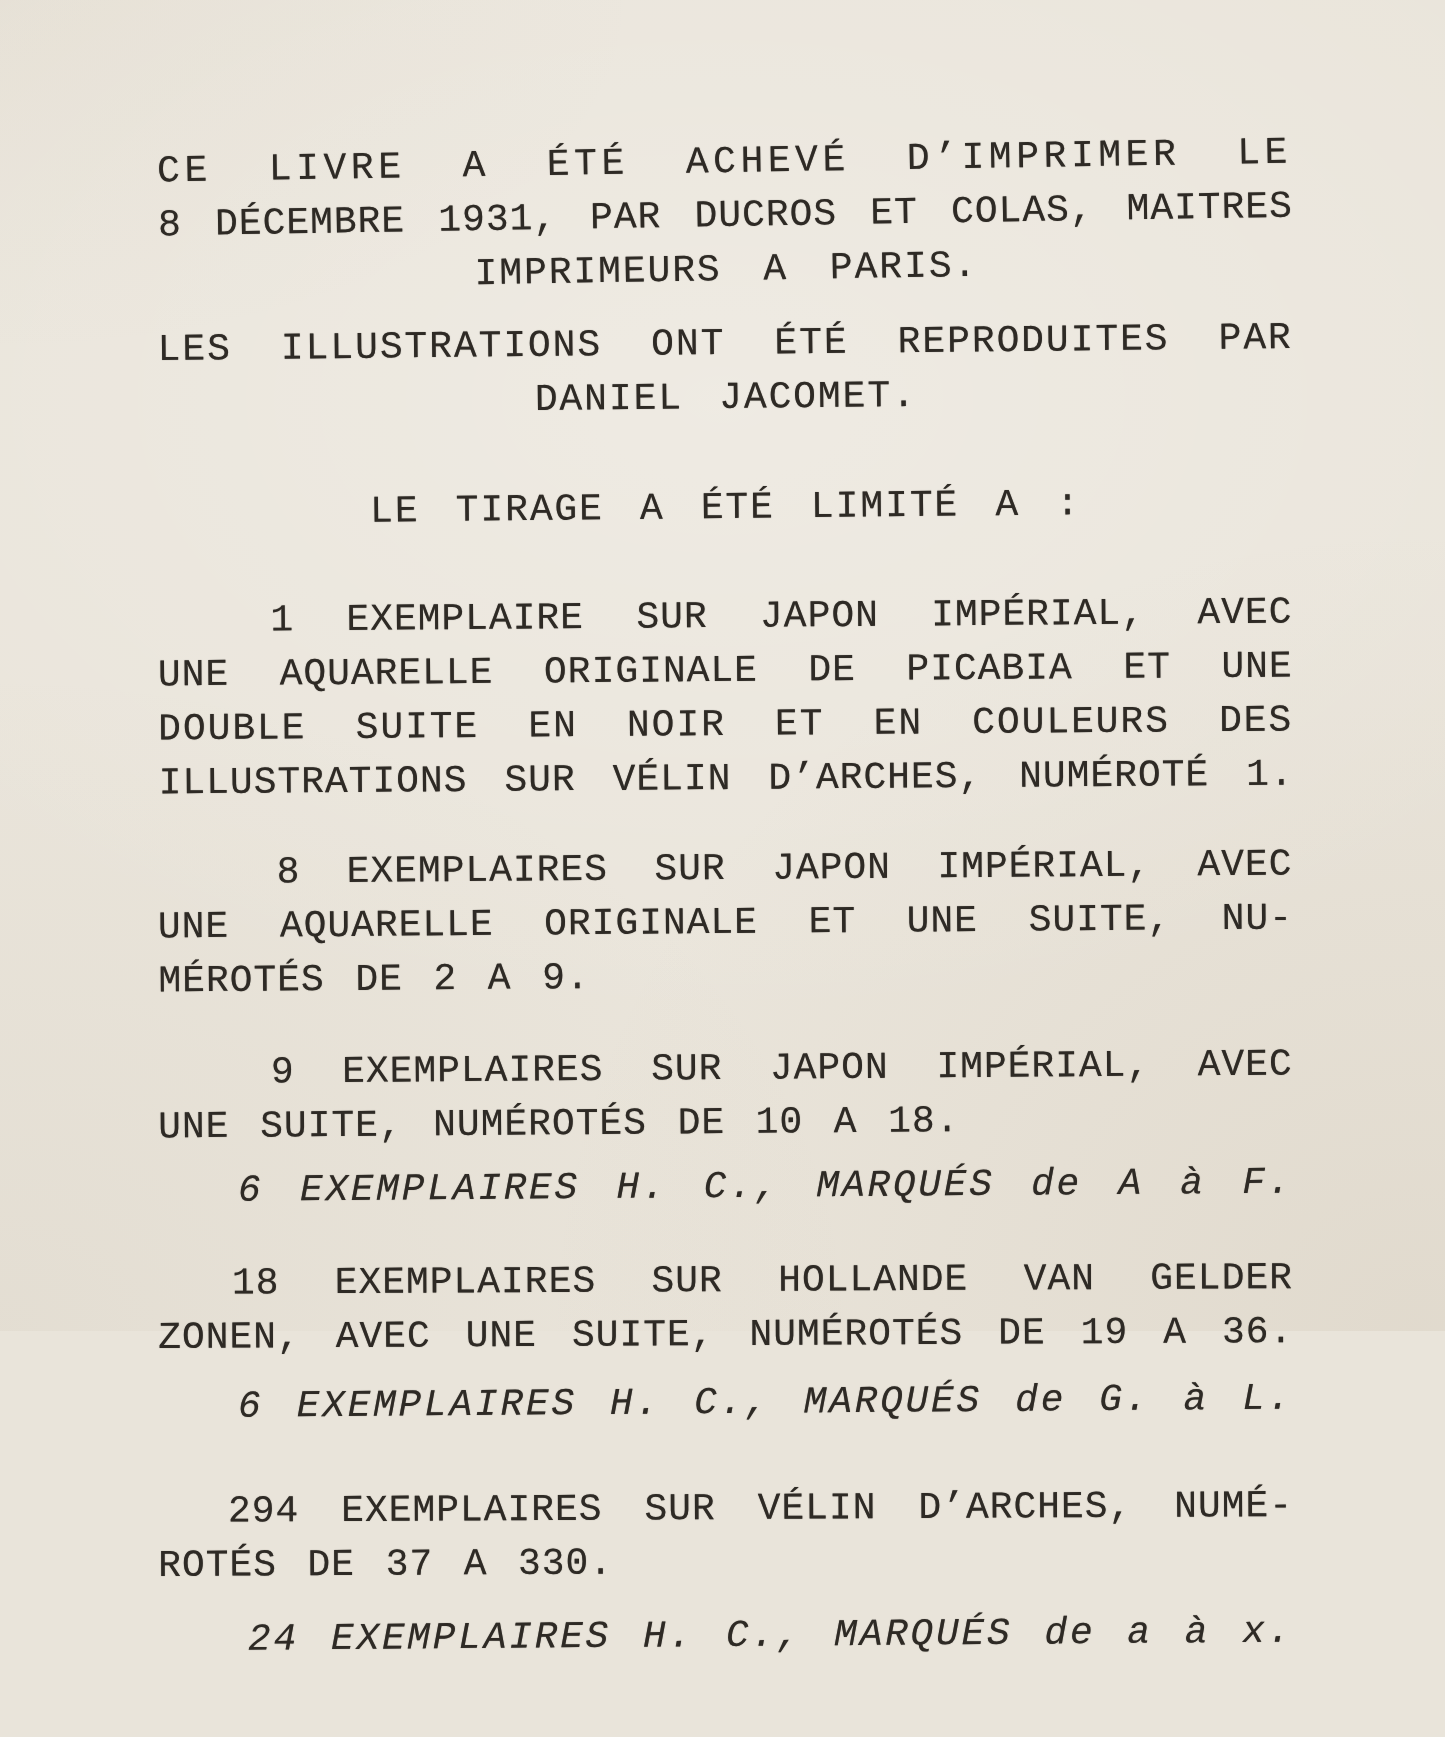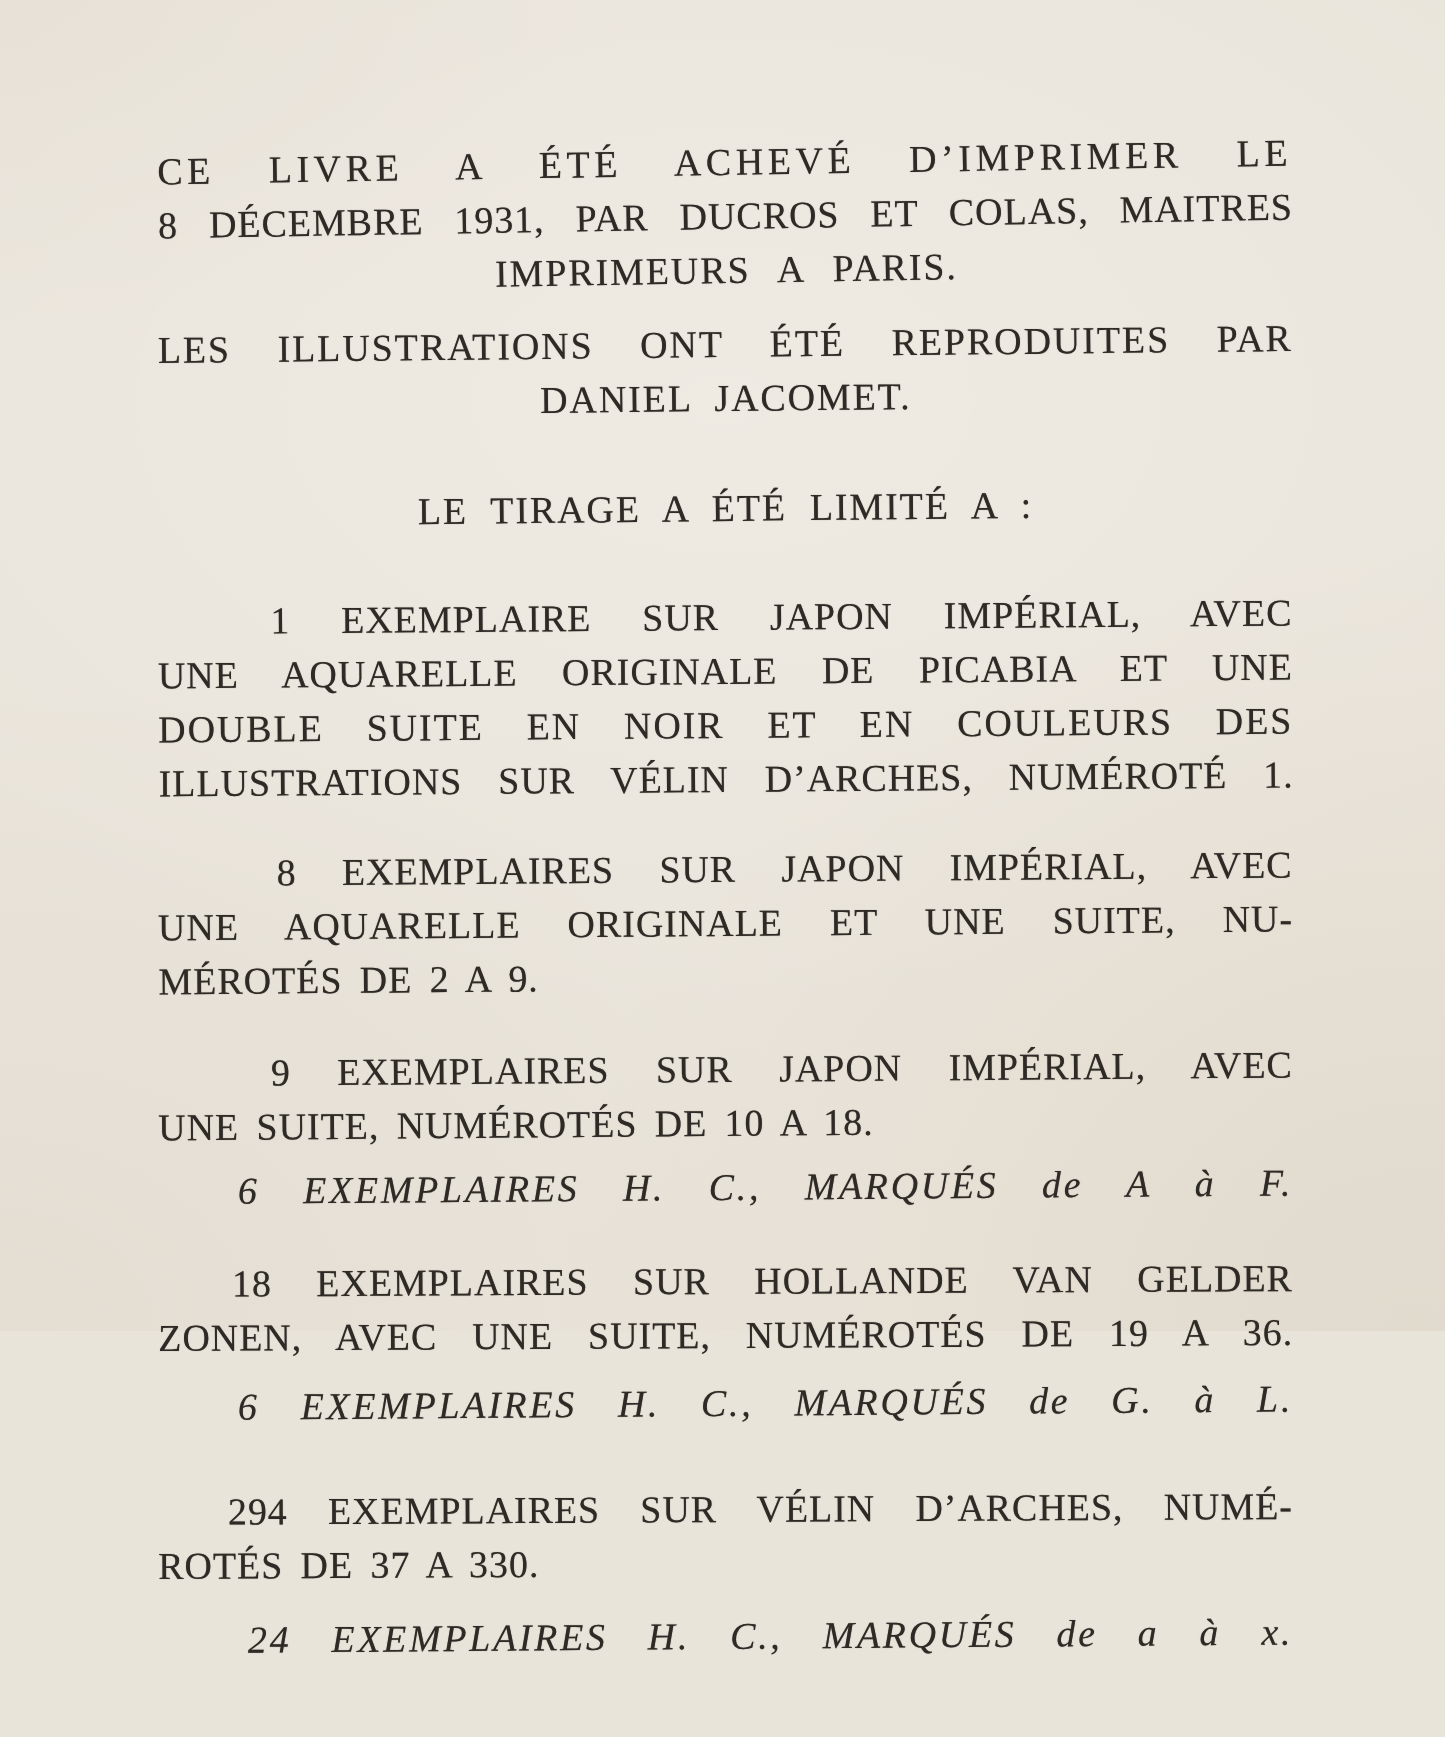--- a/index.html
+++ b/index.html
@@ -17,20 +17,21 @@
     width: 1445px;
     height: 1331px;
     padding: 135px 152px 12px 158px;
     color: #2e2a25;
     background:
       radial-gradient(120% 80% at 50% 30%, rgba(255,255,255,0.22), rgba(255,255,255,0) 60%),
       radial-gradient(110% 110% at 98% 100%, rgba(158,138,108,0.12), rgba(158,138,108,0) 55%),
       radial-gradient(120% 100% at 0% 100%, rgba(150,135,110,0.08), rgba(150,135,110,0) 50%),
       radial-gradient(100% 60% at 0% 0%, rgba(163,146,120,0.05), rgba(163,146,120,0) 45%),
       #eae5db;
+    font-family: Liberation Mono, monospace;
   }
   .para { margin: 0; }
   .ln {
     font-size: 38px;
     line-height: 54px;
     letter-spacing: 0.025em;
     text-shadow: 0 0 0.9px rgba(43,40,35,0.6);
     white-space: normal;
   }
   

